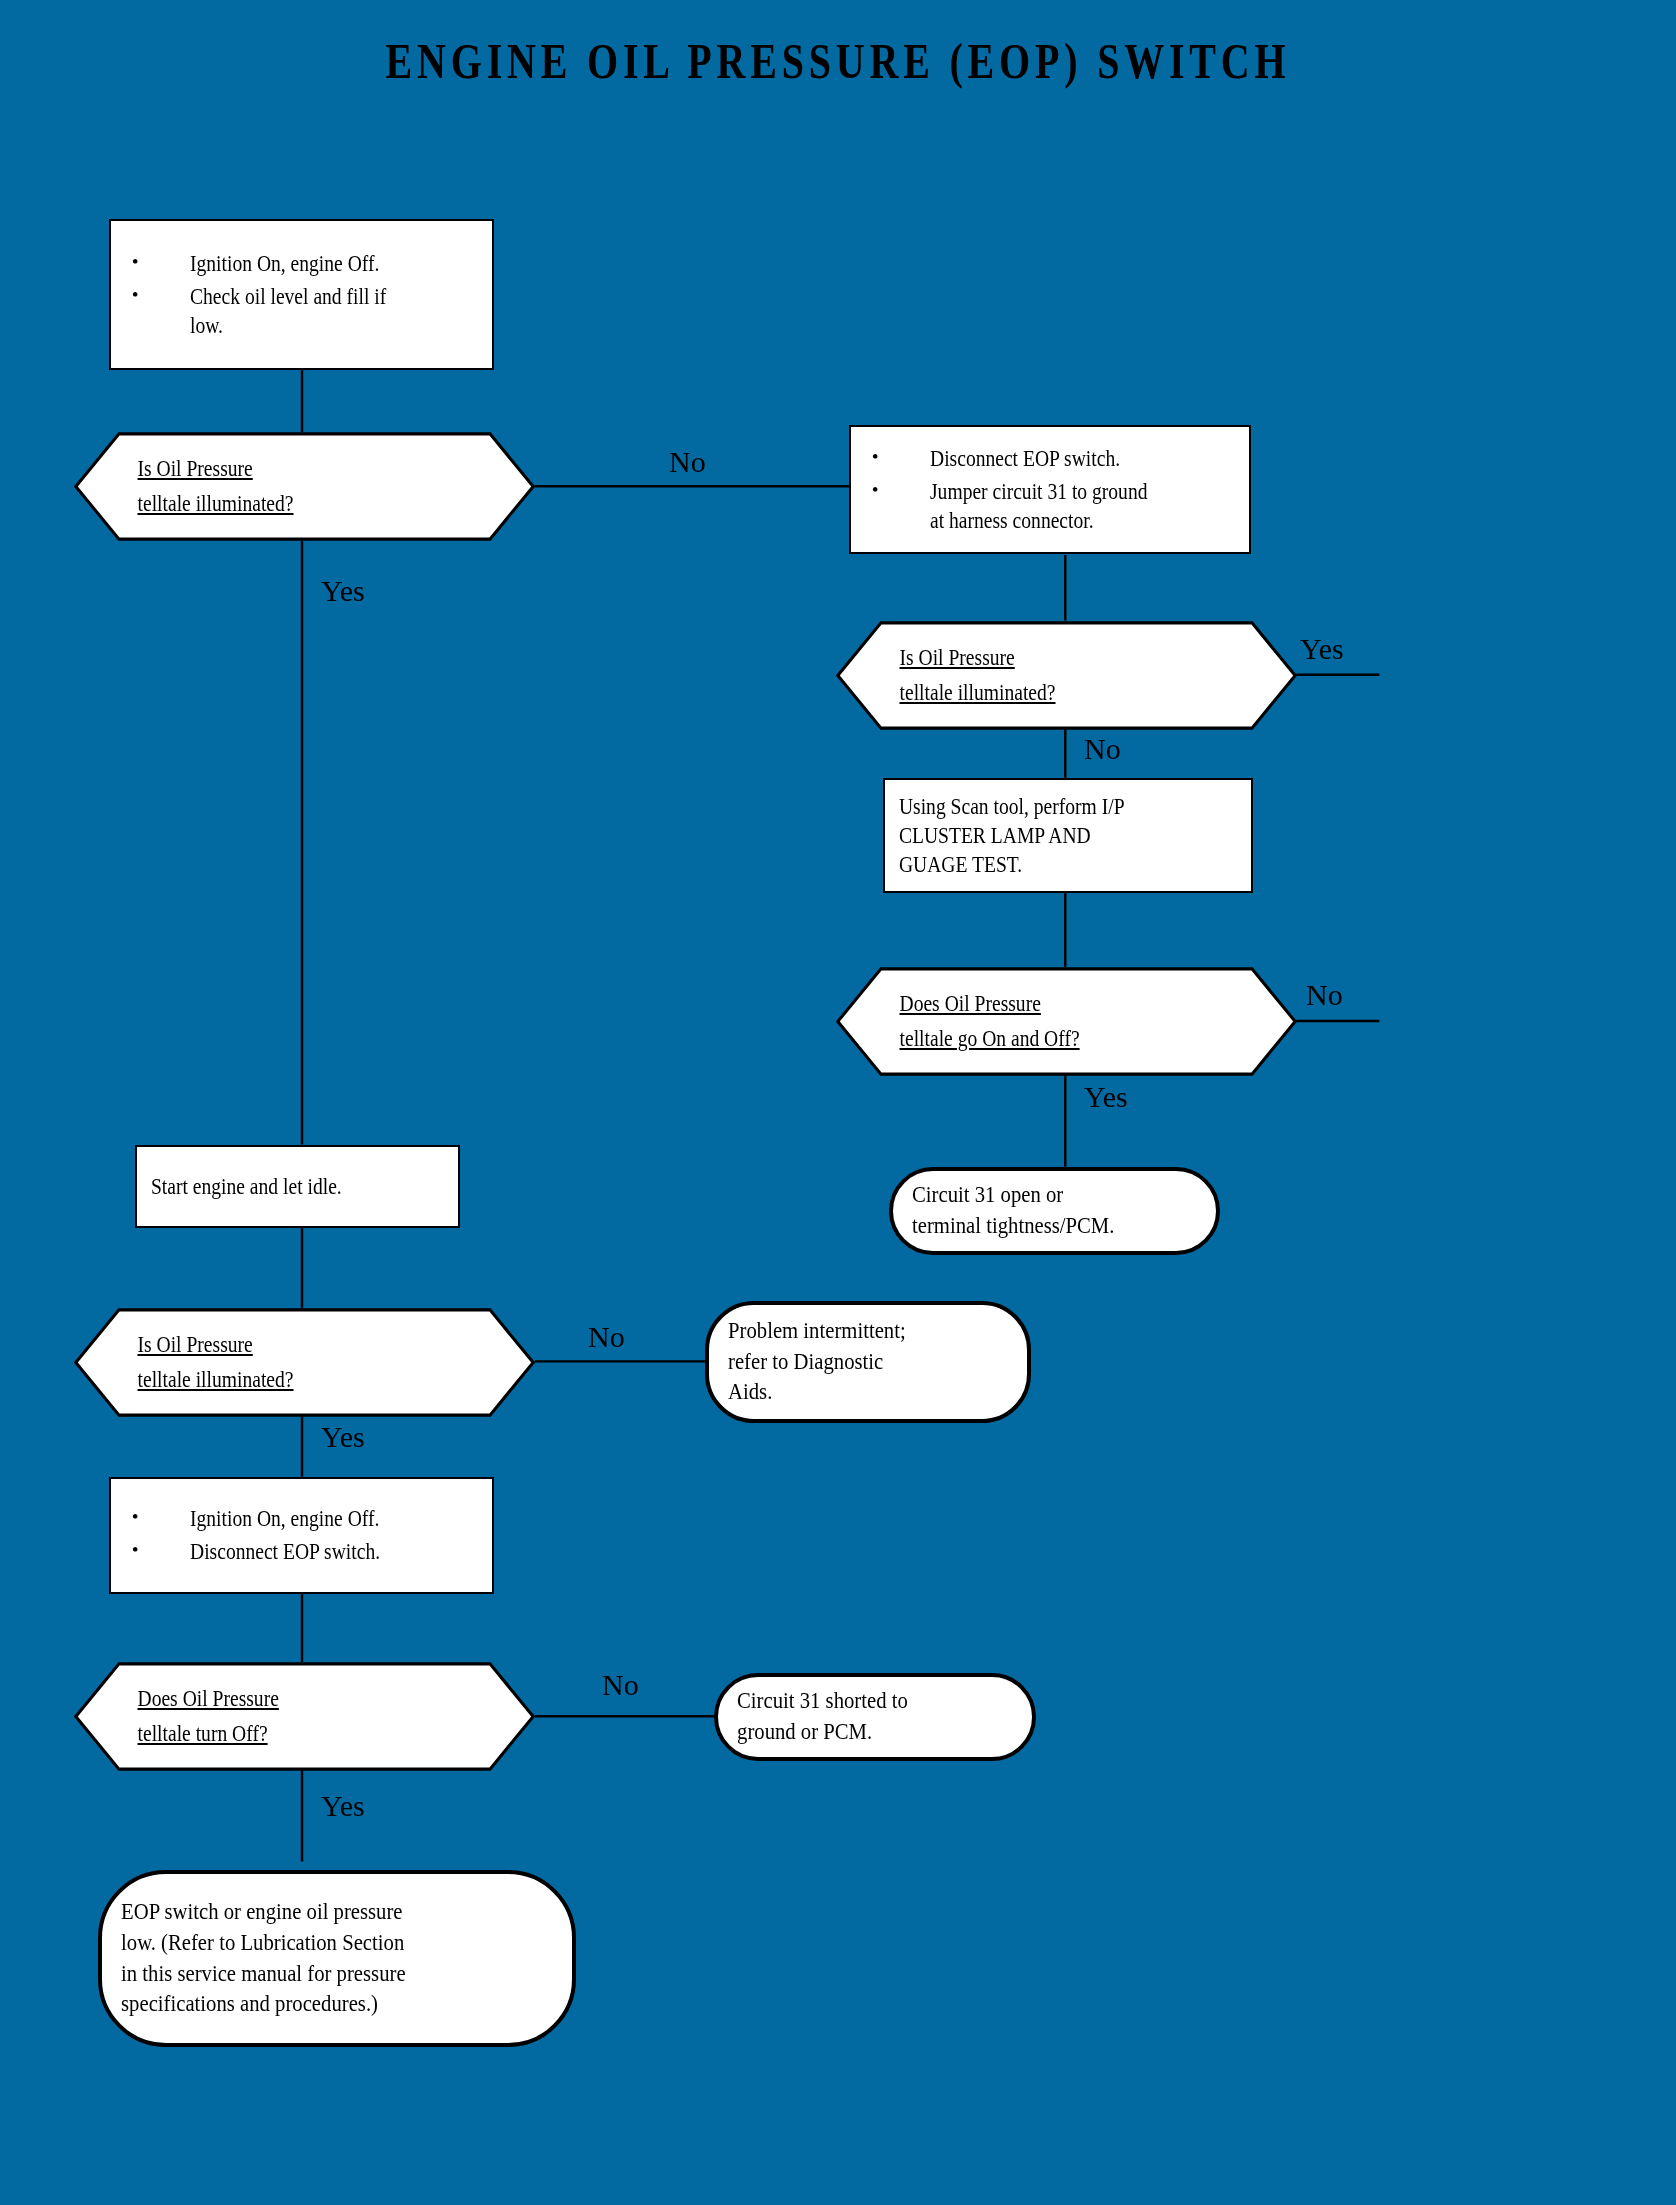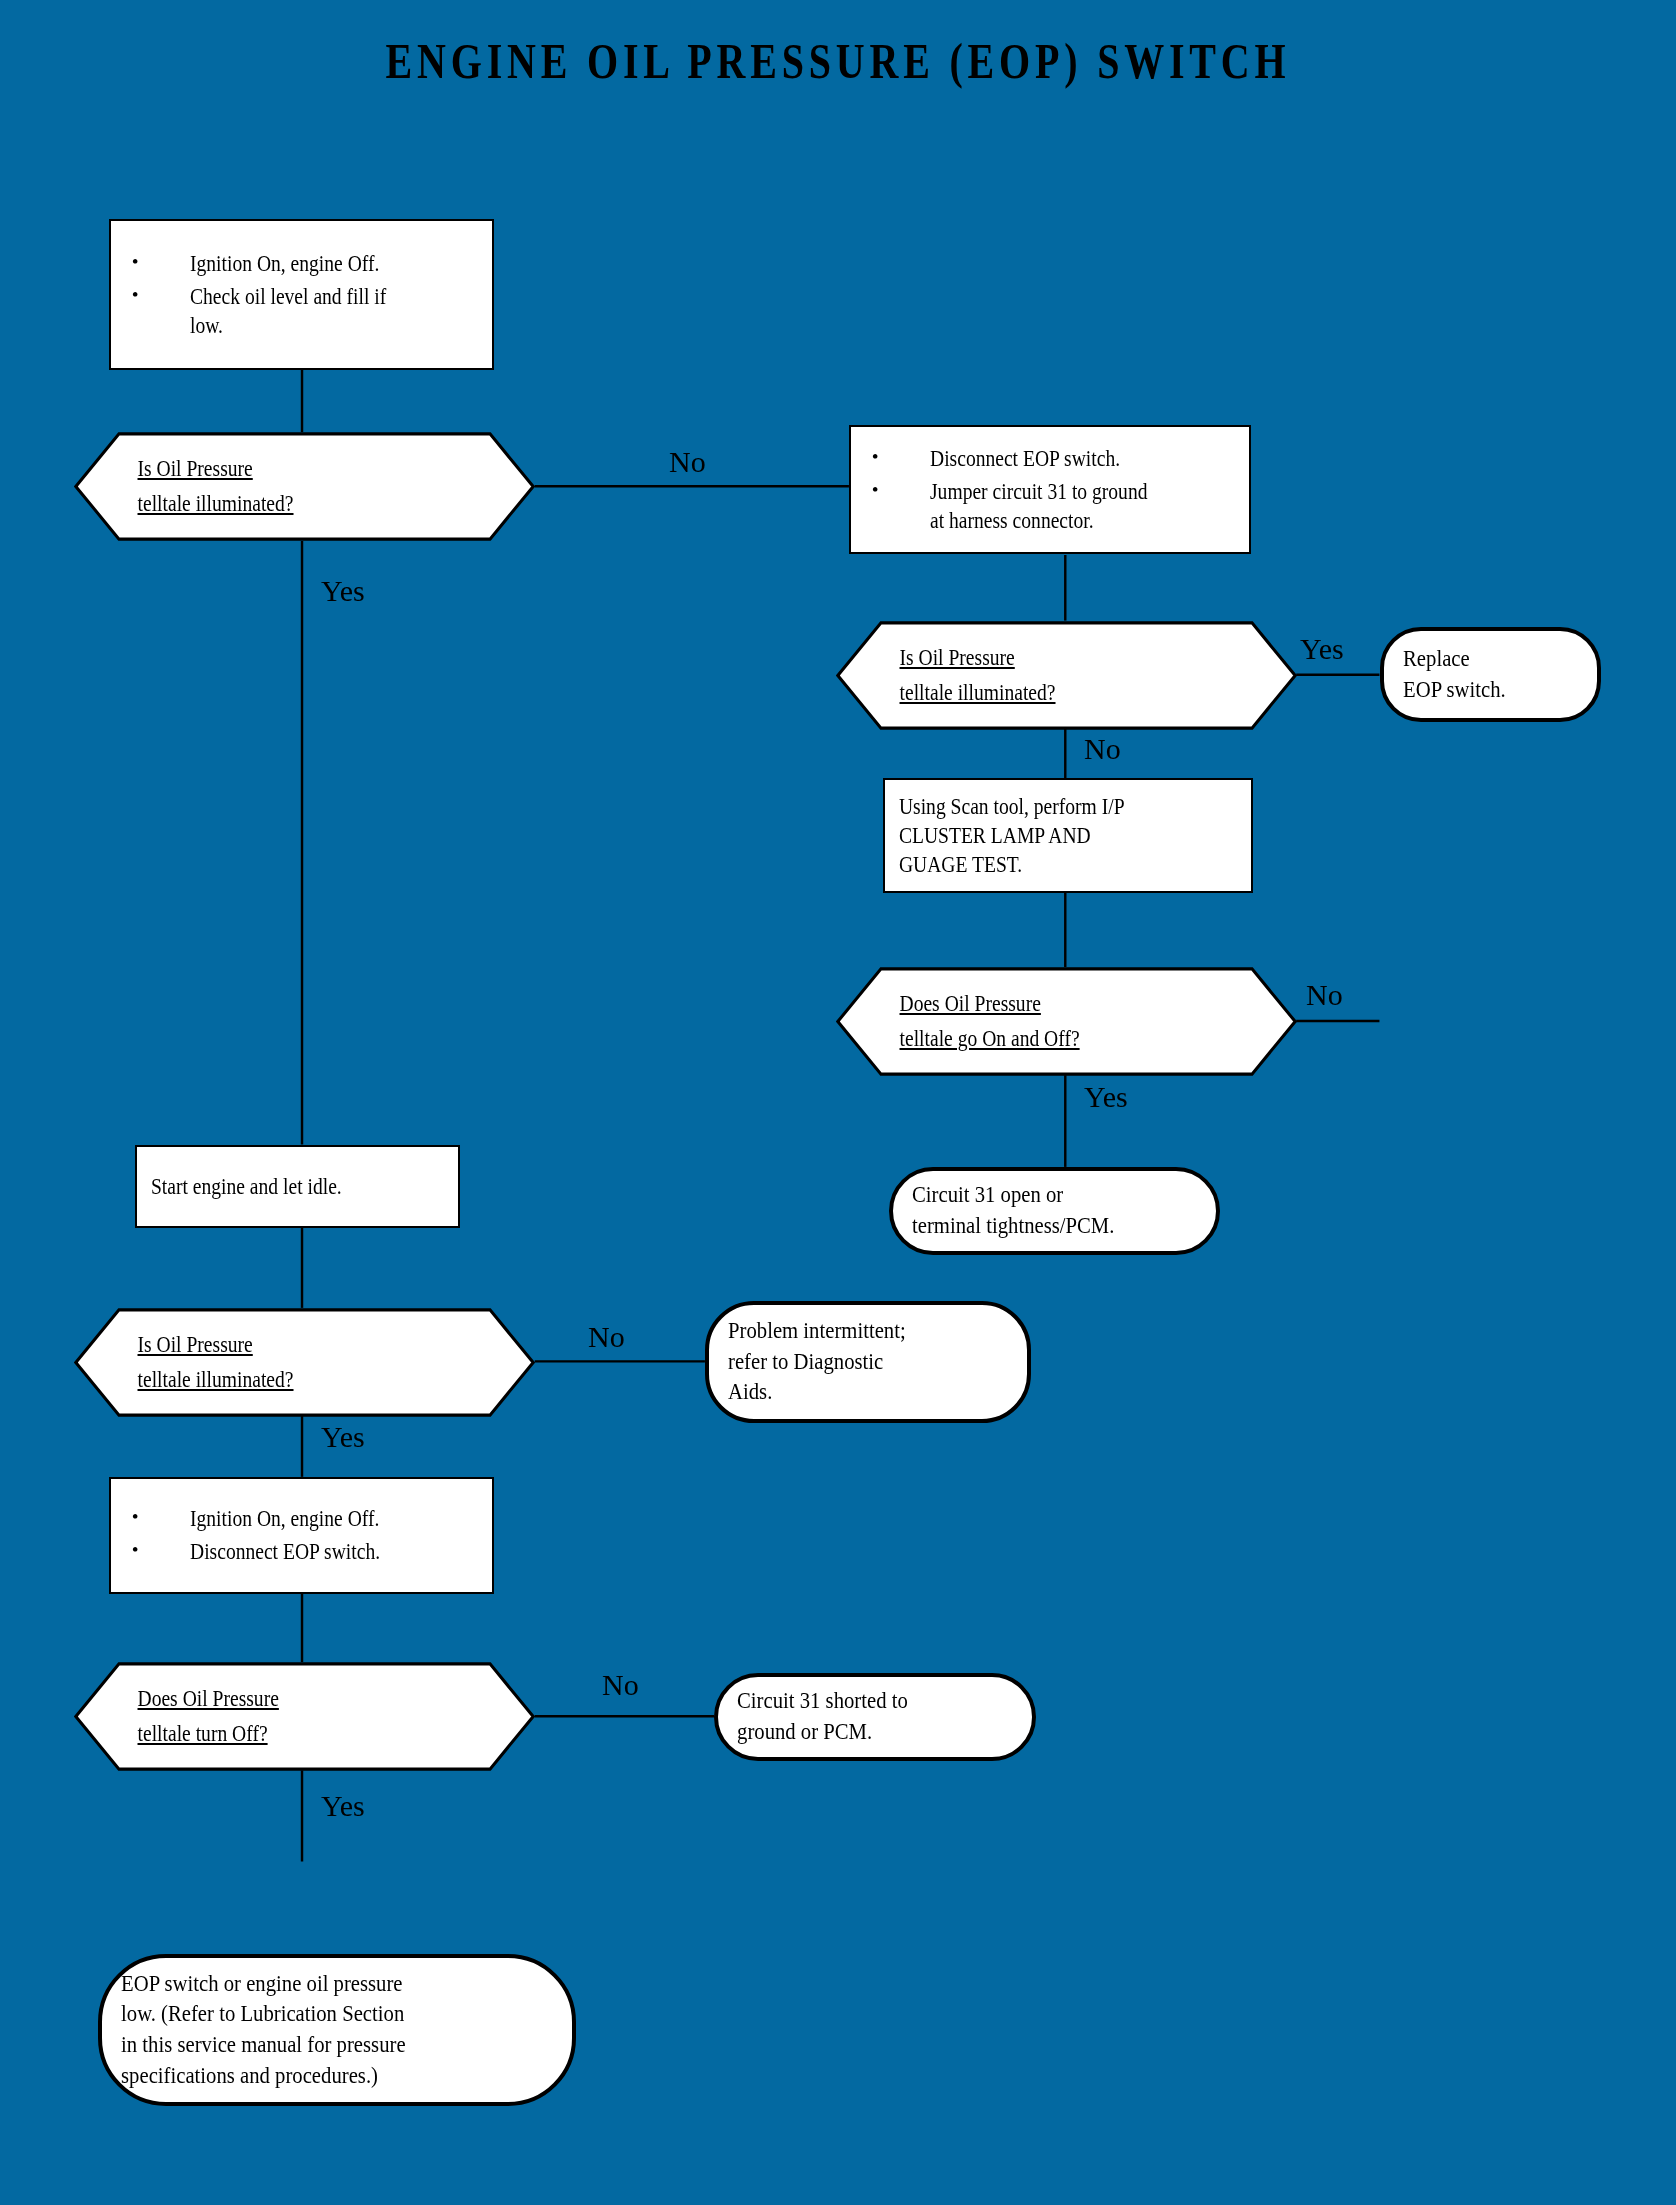--- a/index.html
+++ b/index.html
@@ -224,24 +224,20 @@
       <polygon points="74,3 684,3 755,89.5 684,176 74,176 3,89.5" fill="#ffffff" stroke="#000000" stroke-width="5"></polygon>
     </svg>
     <div class="hextext">
       <span>Is Oil Pressure
 telltale illuminated?</span>
     </div>
   </div>
   <div class="blabel" style="left:1300px; top:634px;">Yes</div>
   <div class="blabel" style="left:1084px; top:734px;">No</div>
 
-  <div class="node term" style="left:1380px; top:627px; width:221px; height:95px; border-radius:41px;">
-    <div class="txt">Replace
-EOP switch.</div>
-  </div>
 
   <div class="node proc" style="left:883px; top:778px; width:370px; height:115px;">
     <div class="txt">Using Scan tool, perform I/P
 CLUSTER LAMP AND
 GUAGE TEST.</div>
   </div>
 
   <div class="hex" style="left:836px; top:967px; width:461px; height:109px;">
     <svg width="461" height="109" viewBox="0 0 758 179">
       <polygon points="74,3 684,3 755,89.5 684,176 74,176 3,89.5" fill="#ffffff" stroke="#000000" stroke-width="5"></polygon>
@@ -305,21 +301,21 @@
     </div>
   </div>
   <div class="blabel" style="left:602px; top:1670px;">No</div>
   <div class="blabel" style="left:321px; top:1791px;">Yes</div>
 
   <div class="node term" style="left:714px; top:1673px; width:322px; height:88px; border-radius:44px;">
     <div class="txt">Circuit 31 shorted to
 ground or PCM.</div>
   </div>
 
-  <div class="node term" style="left:98px; top:1954px; width:478px; height:152px; border-radius:68px;">
+  <div class="node term" style="left:98px; top:1870px; width:478px; height:177px; border-radius:68px;">
     <div class="txt">EOP switch or engine oil pressure
 low. (Refer to Lubrication Section
 in this service manual for pressure
 specifications and procedures.)</div>
   </div>
 
 </div>
 
 
 </body></html>

